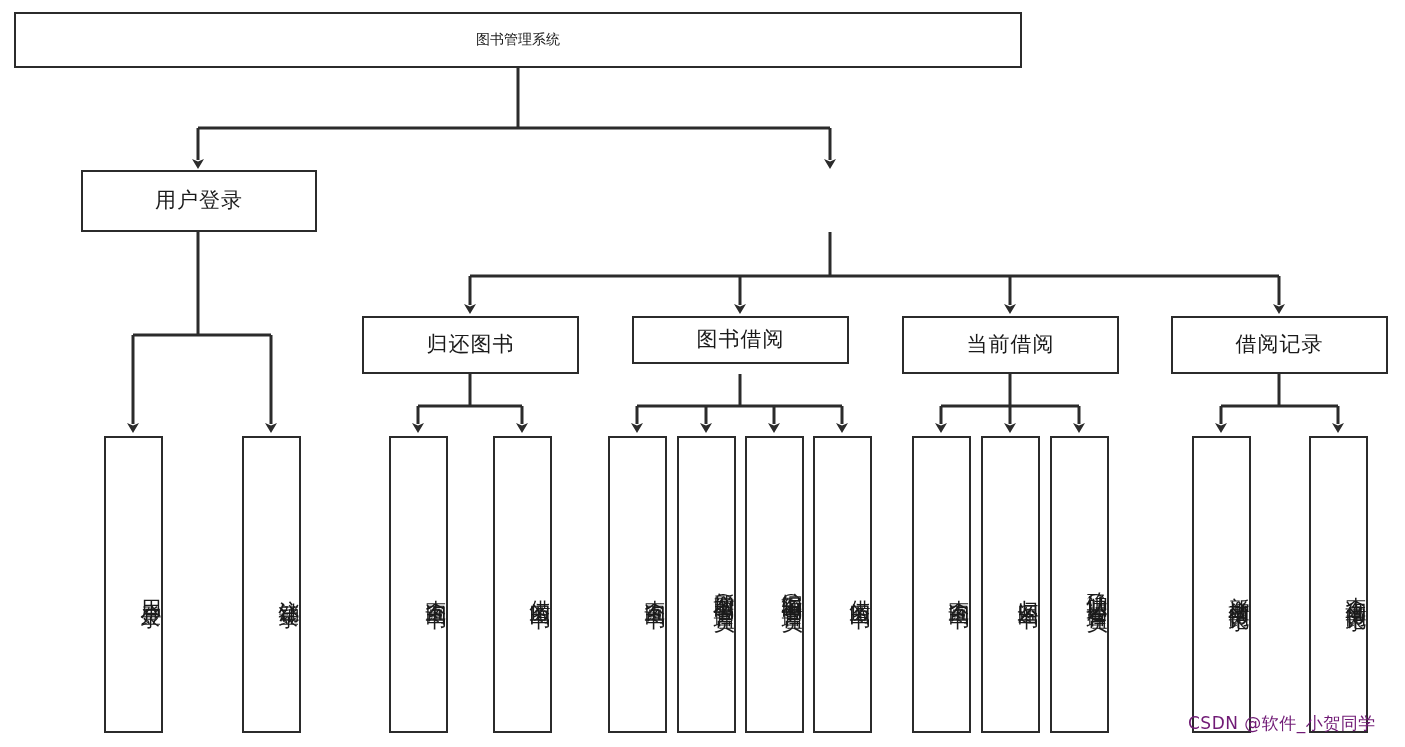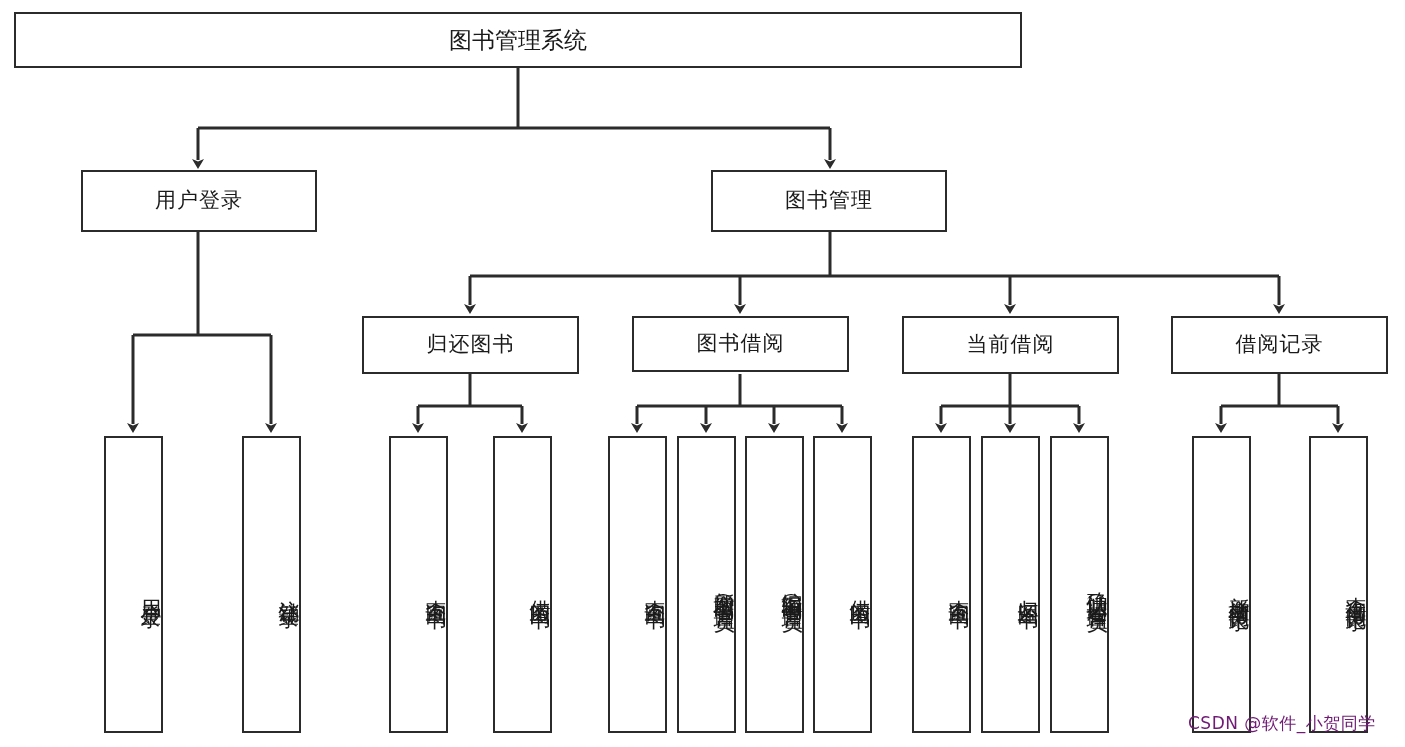--- a/index.html
+++ b/index.html
@@ -31,21 +31,21 @@
     justify-content:center;
     text-align:center;
     color:#1a1a1a;
   }
   .node.h{
     font-size:21px;
     letter-spacing:1px;
     line-height:1.2;
   }
   .node.root{
-    font-size:23px;
+    font-size:14px;
   }
   .node.v{
     font-size:21px;
     writing-mode:vertical-rl;
     text-orientation:upright;
     padding-top:8px;
     align-items:flex-start;
     justify-content:center;
     letter-spacing:3px;
     line-height:1.0;
@@ -124,28 +124,25 @@
     </g>
   </svg>
 
   <div class="node root" style="left:14px;top:12px;width:1008px;height:56px;">
     <span>图书管理系统</span>
   </div>
 
   <div class="node h" style="left:81px;top:170px;width:236px;height:62px;">
     <span>用户登录</span>
   </div>
-  <div class="node h" style="left:711px;top:170px;width:236px;height:62px;">
-    <span>图书管理</span>
-  </div>
 
   <div class="node h" style="left:362px;top:316px;width:217px;height:58px;">
     <span>归还图书</span>
   </div>
-  <div class="node h" style="left:632px;top:316px;width:217px;height:56px;">
+  <div class="node h" style="left:632px;top:316px;width:217px;height:48px;">
     <span>图书借阅</span>
   </div>
   <div class="node h" style="left:1171px;top:316px;width:217px;height:58px;">
     <span>借阅记录</span>
   </div>
   <div class="node h" style="left:902px;top:316px;width:217px;height:58px;">
     <span>当前借阅</span>
   </div>
 
   <div class="node v" style="left:104px;top:436px;width:59px;height:297px;">

